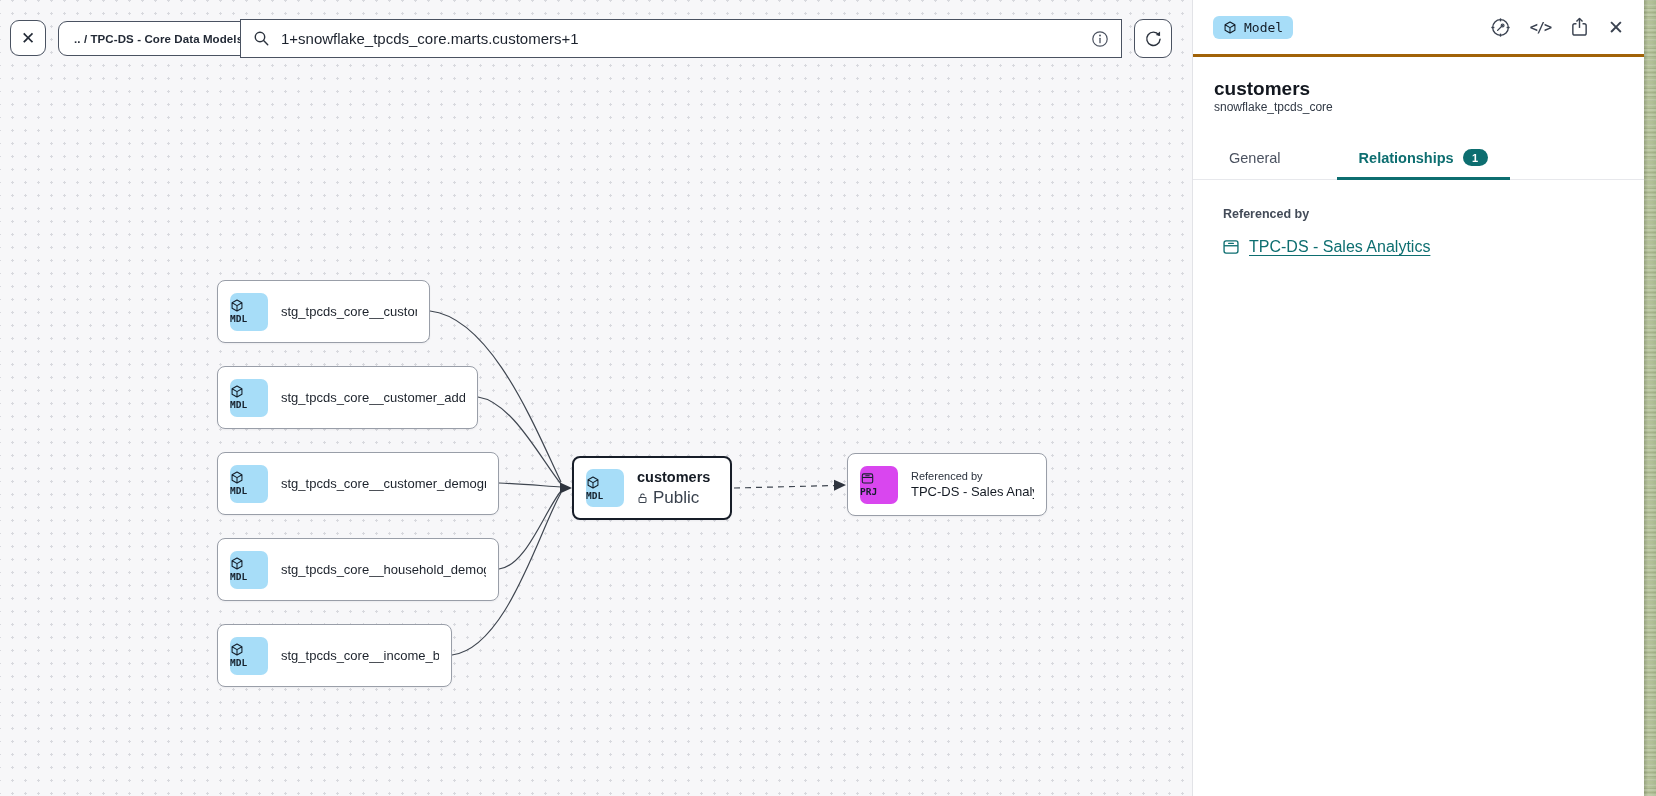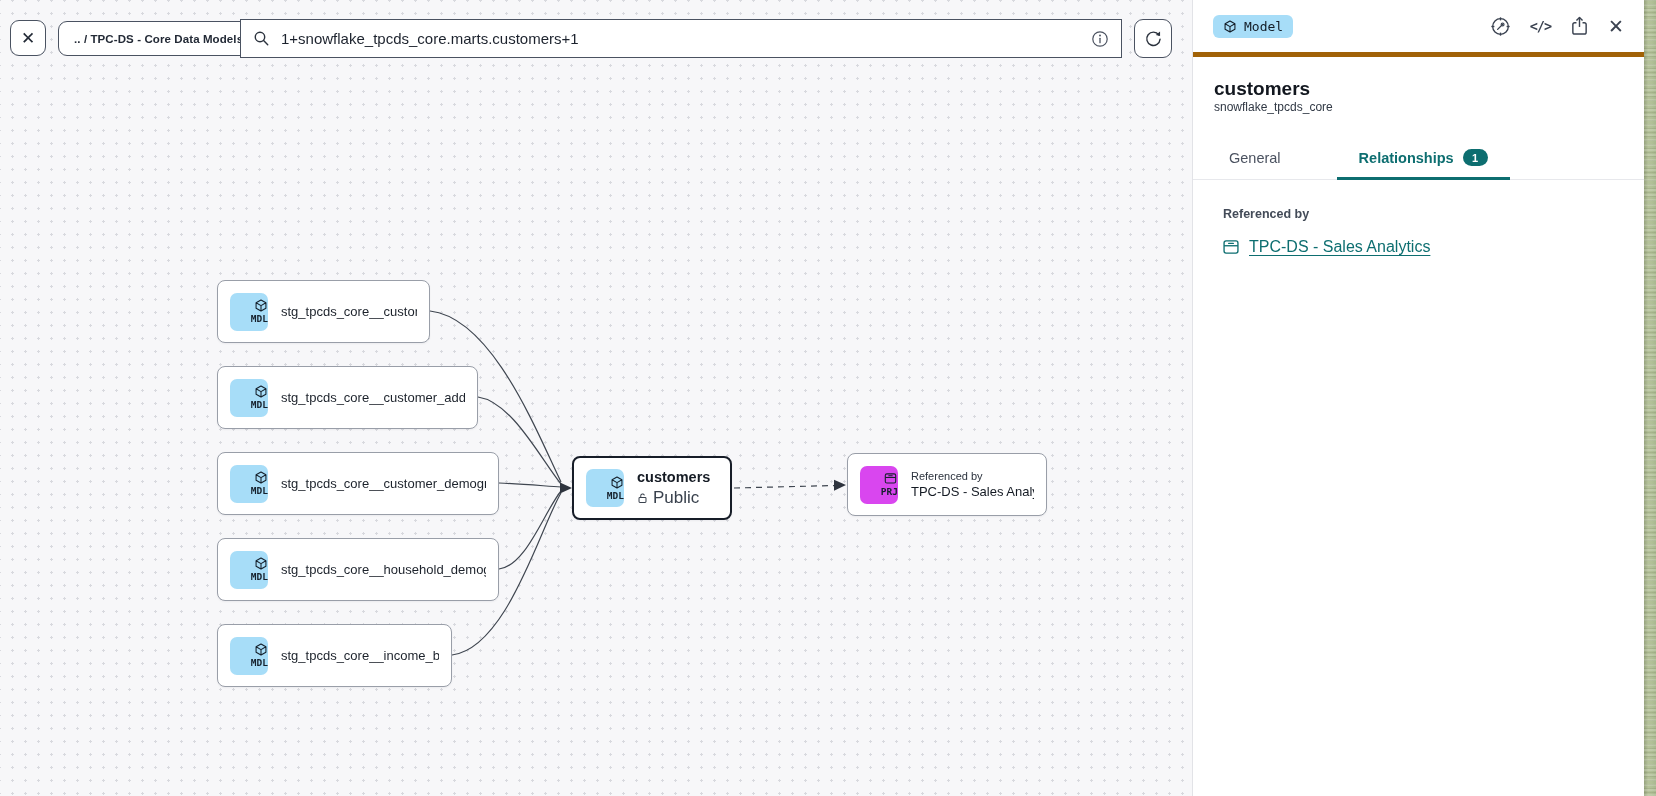--- a/index.html
+++ b/index.html
@@ -22,36 +22,36 @@
   .tb-search input{flex:1;border:none;outline:none;font:15px "Liberation Sans",sans-serif;color:#1c222d;background:transparent;}
   .tb-refresh{left:1134px;top:19px;width:38px;height:39px;cursor:pointer;}
   .tbicon{display:flex;align-items:center;color:#3c4452;}
 
   
   .node{position:absolute;box-sizing:border-box;height:63px;background:#fff;border:1px solid #999ea8;
     border-radius:8px;display:flex;align-items:center;padding:0 12px;gap:13px;
     box-shadow:0 1px 2px rgba(20,25,35,.05);cursor:pointer;}
   .node-label{font-size:13px;color:#1c222b;white-space:nowrap;overflow:hidden;}
   .nbadge{width:38px;height:38px;border-radius:7px;flex:0 0 auto;display:flex;flex-direction:column;
-    align-items:flex-end;justify-content:center;color:#15202c;}
+    align-items:flex-start;justify-content:center;color:#15202c;}
   .nbadge .btxt{font:bold 9.5px "DejaVu Sans Mono",monospace;margin-top:1px;}
   .nbadge.mdl{background:#a7ddf8;}
   .nbadge.prj{background:#d946ef;}
   .node.selected{border:2px solid #171d28;height:64px;}
   .sel-col{display:flex;flex-direction:column;gap:3px;}
   .sel-title{font-size:14.5px;font-weight:bold;color:#151b24;}
   .sel-access{display:flex;align-items:center;gap:5px;font-size:17px;color:#39414d;}
   .prj-col{display:flex;flex-direction:column;gap:2px;min-width:0;}
   .prj-kicker{font-size:11px;color:#2b323d;}
   .prj-title{font-size:13px;color:#141a23;white-space:nowrap;overflow:hidden;}
 
   
   .panel{position:absolute;left:1192px;top:0;width:452px;height:796px;background:#fff;
     border-left:1px solid #e2e3e7;box-sizing:border-box;}
-  .p-head{height:57px;display:flex;align-items:center;padding:0 20px;border-bottom:5px solid #a16207;box-sizing:border-box;}
+  .p-head{height:57px;display:flex;align-items:center;padding:0 20px;border-bottom:3px solid #a16207;box-sizing:border-box;}
   .type-badge{display:inline-flex;align-items:center;gap:7px;background:#a7ddf8;color:#121c26;
     border-radius:6px;padding:4px 10px;font:13px "DejaVu Sans Mono",monospace;}
   .p-actions{margin-left:auto;display:flex;align-items:center;gap:19px;color:#3a4250;}
   .p-actions .act{display:flex;align-items:center;cursor:pointer;}
   .act-code{font:bold 13.5px "DejaVu Sans Mono",monospace;letter-spacing:-1px;}
   .act-x{font-size:19px;line-height:1;}
   .p-body{padding:21px 22px 0 21px;}
   .p-title{font-size:19px;font-weight:bold;color:#12171f;}
   .p-sub{font-size:12px;color:#303844;}
   .tabs{position:relative;margin-top:23px;display:flex;align-items:flex-end;height:43px;

